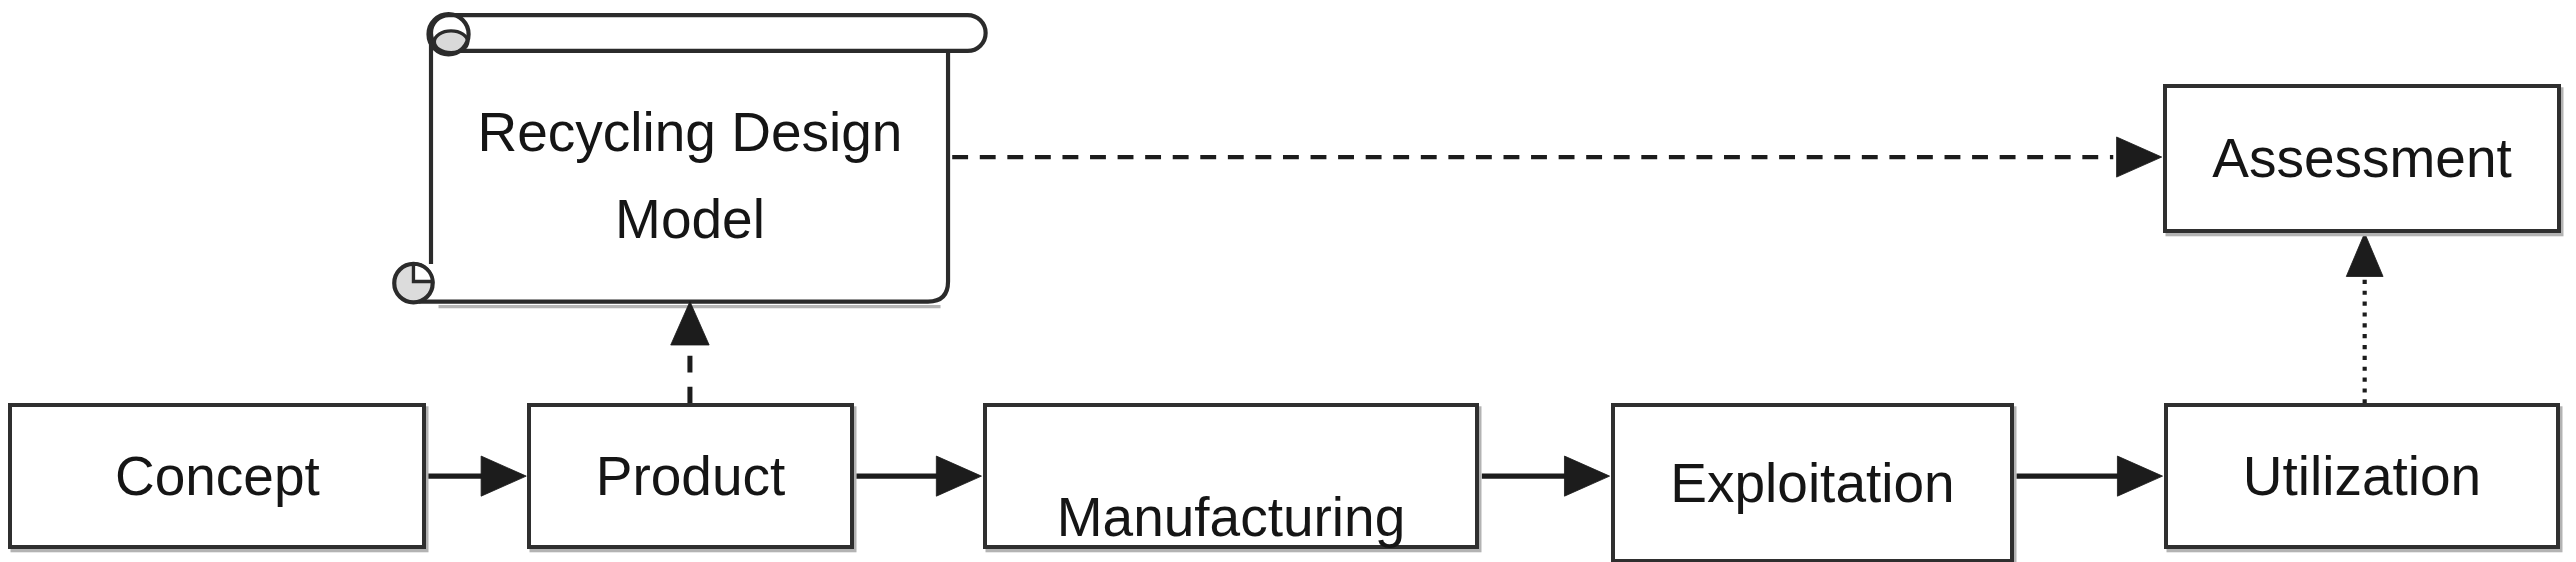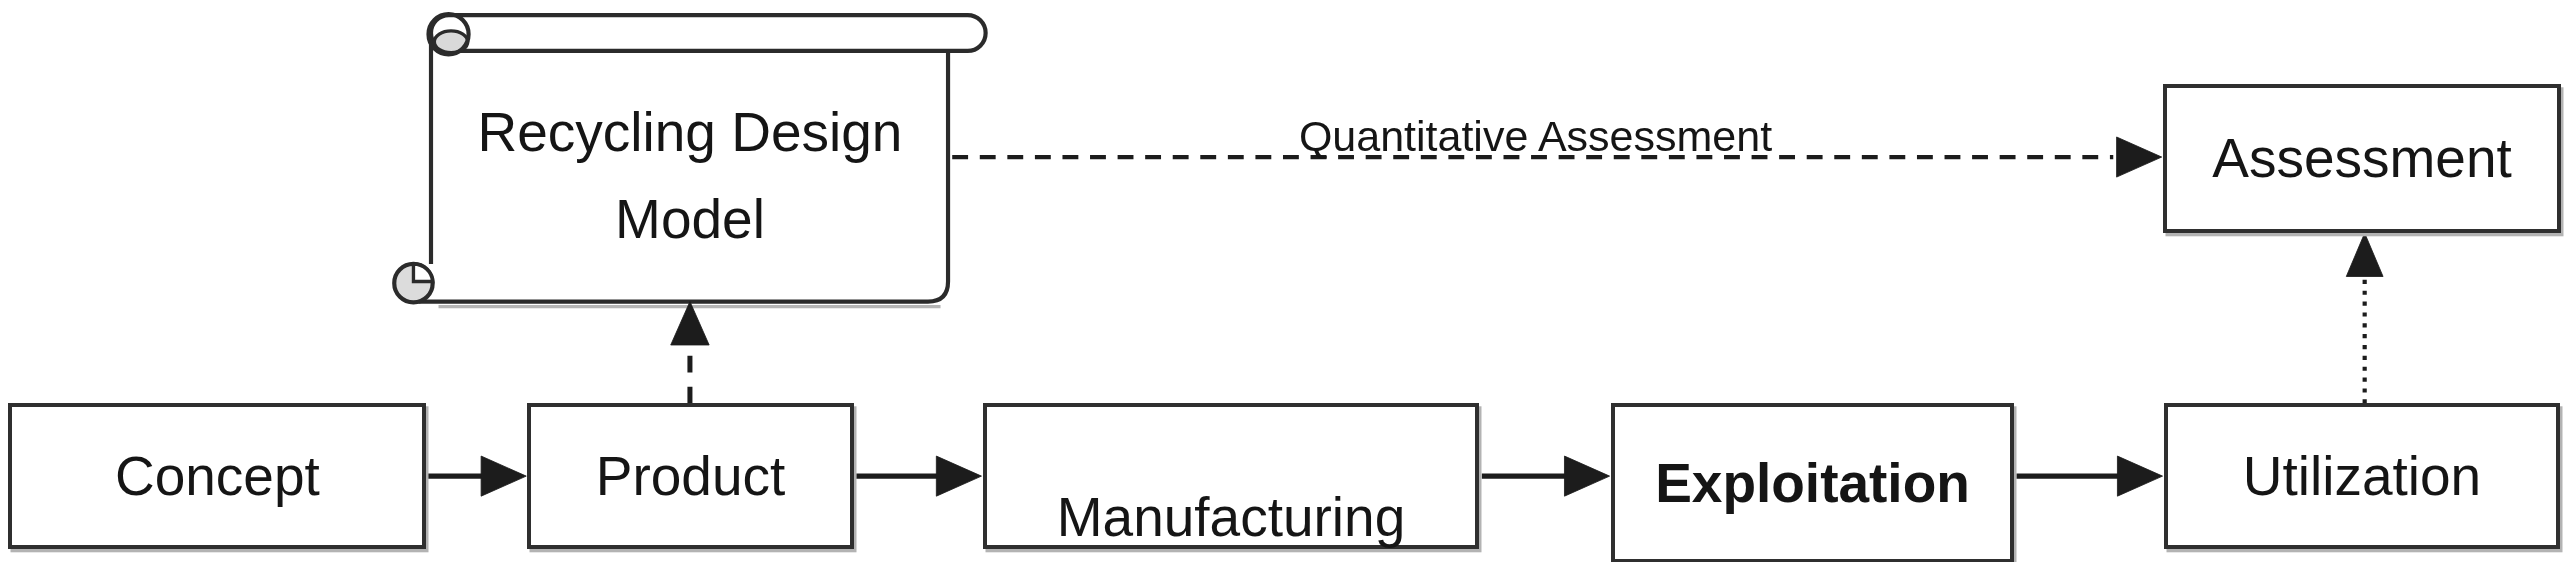--- a/index.html
+++ b/index.html
@@ -31,21 +31,21 @@
     display: flex;
     align-items: center;
     justify-content: center;
     font-size: 55px;
     line-height: 1;
     white-space: nowrap;
   }
   .node-concept       { left: 8.4px;   top: 403px; width: 418px; height: 146px; }
   .node-design        { left: 527px;  top: 403px; width: 327px; height: 146px; }
   .node-manufacturing { left: 983px; top: 403px; width: 496px; height: 146px; align-items: flex-end; }
-  .node-exploitation  { left: 1611px; top: 403px; width: 403px; height: 160px; font-weight: bold; }
+  .node-exploitation  { left: 1611px; top: 403px; width: 403px; height: 160px; }
   .node-utilization   { left: 2164px; top: 403px; width: 396px; height: 146px; }
   .node-recycling     { left: 2163px; top: 84px; width: 398px; height: 149px; }
   .scroll-label {
     position: absolute;
     left: 456px;
     top: 89px;
     width: 468px;
     text-align: center;
     font-size: 55px;
     line-height: 87px;
@@ -131,16 +131,15 @@
   <div class="node node-utilization">
     <span>Utilization</span>
   </div>
   <div class="node node-recycling">
     <span>Assessment</span>
   </div>
 
   <div class="scroll-label">Recycling Design
 Model</div>
 
-  <div class="edge-label">Quantitative Assessment</div>
 
 </div>
 
 
 </body></html>

